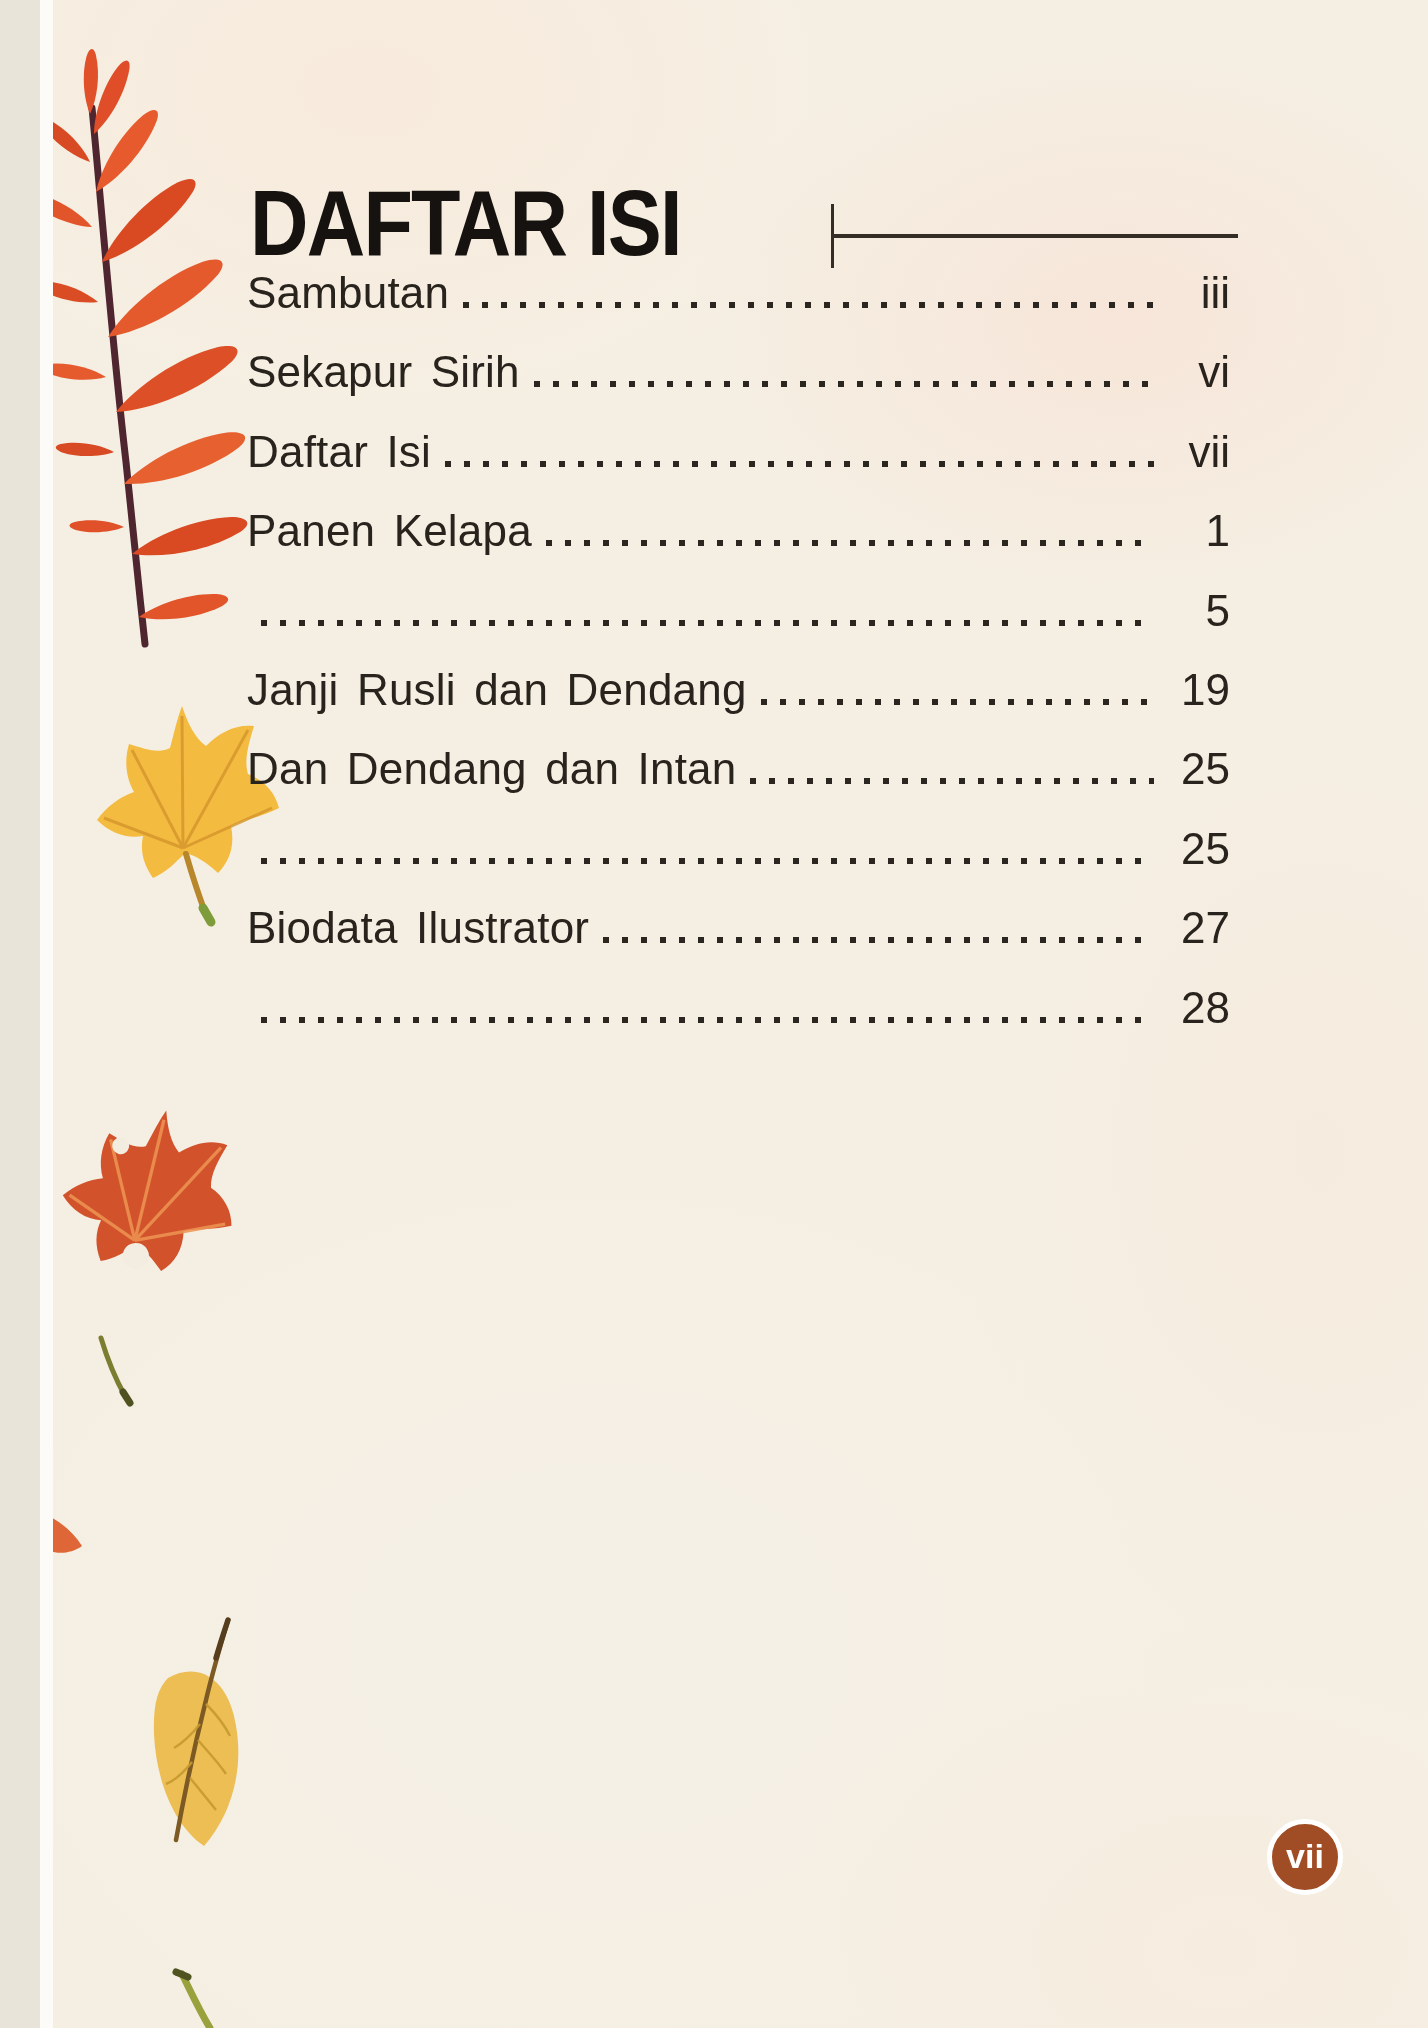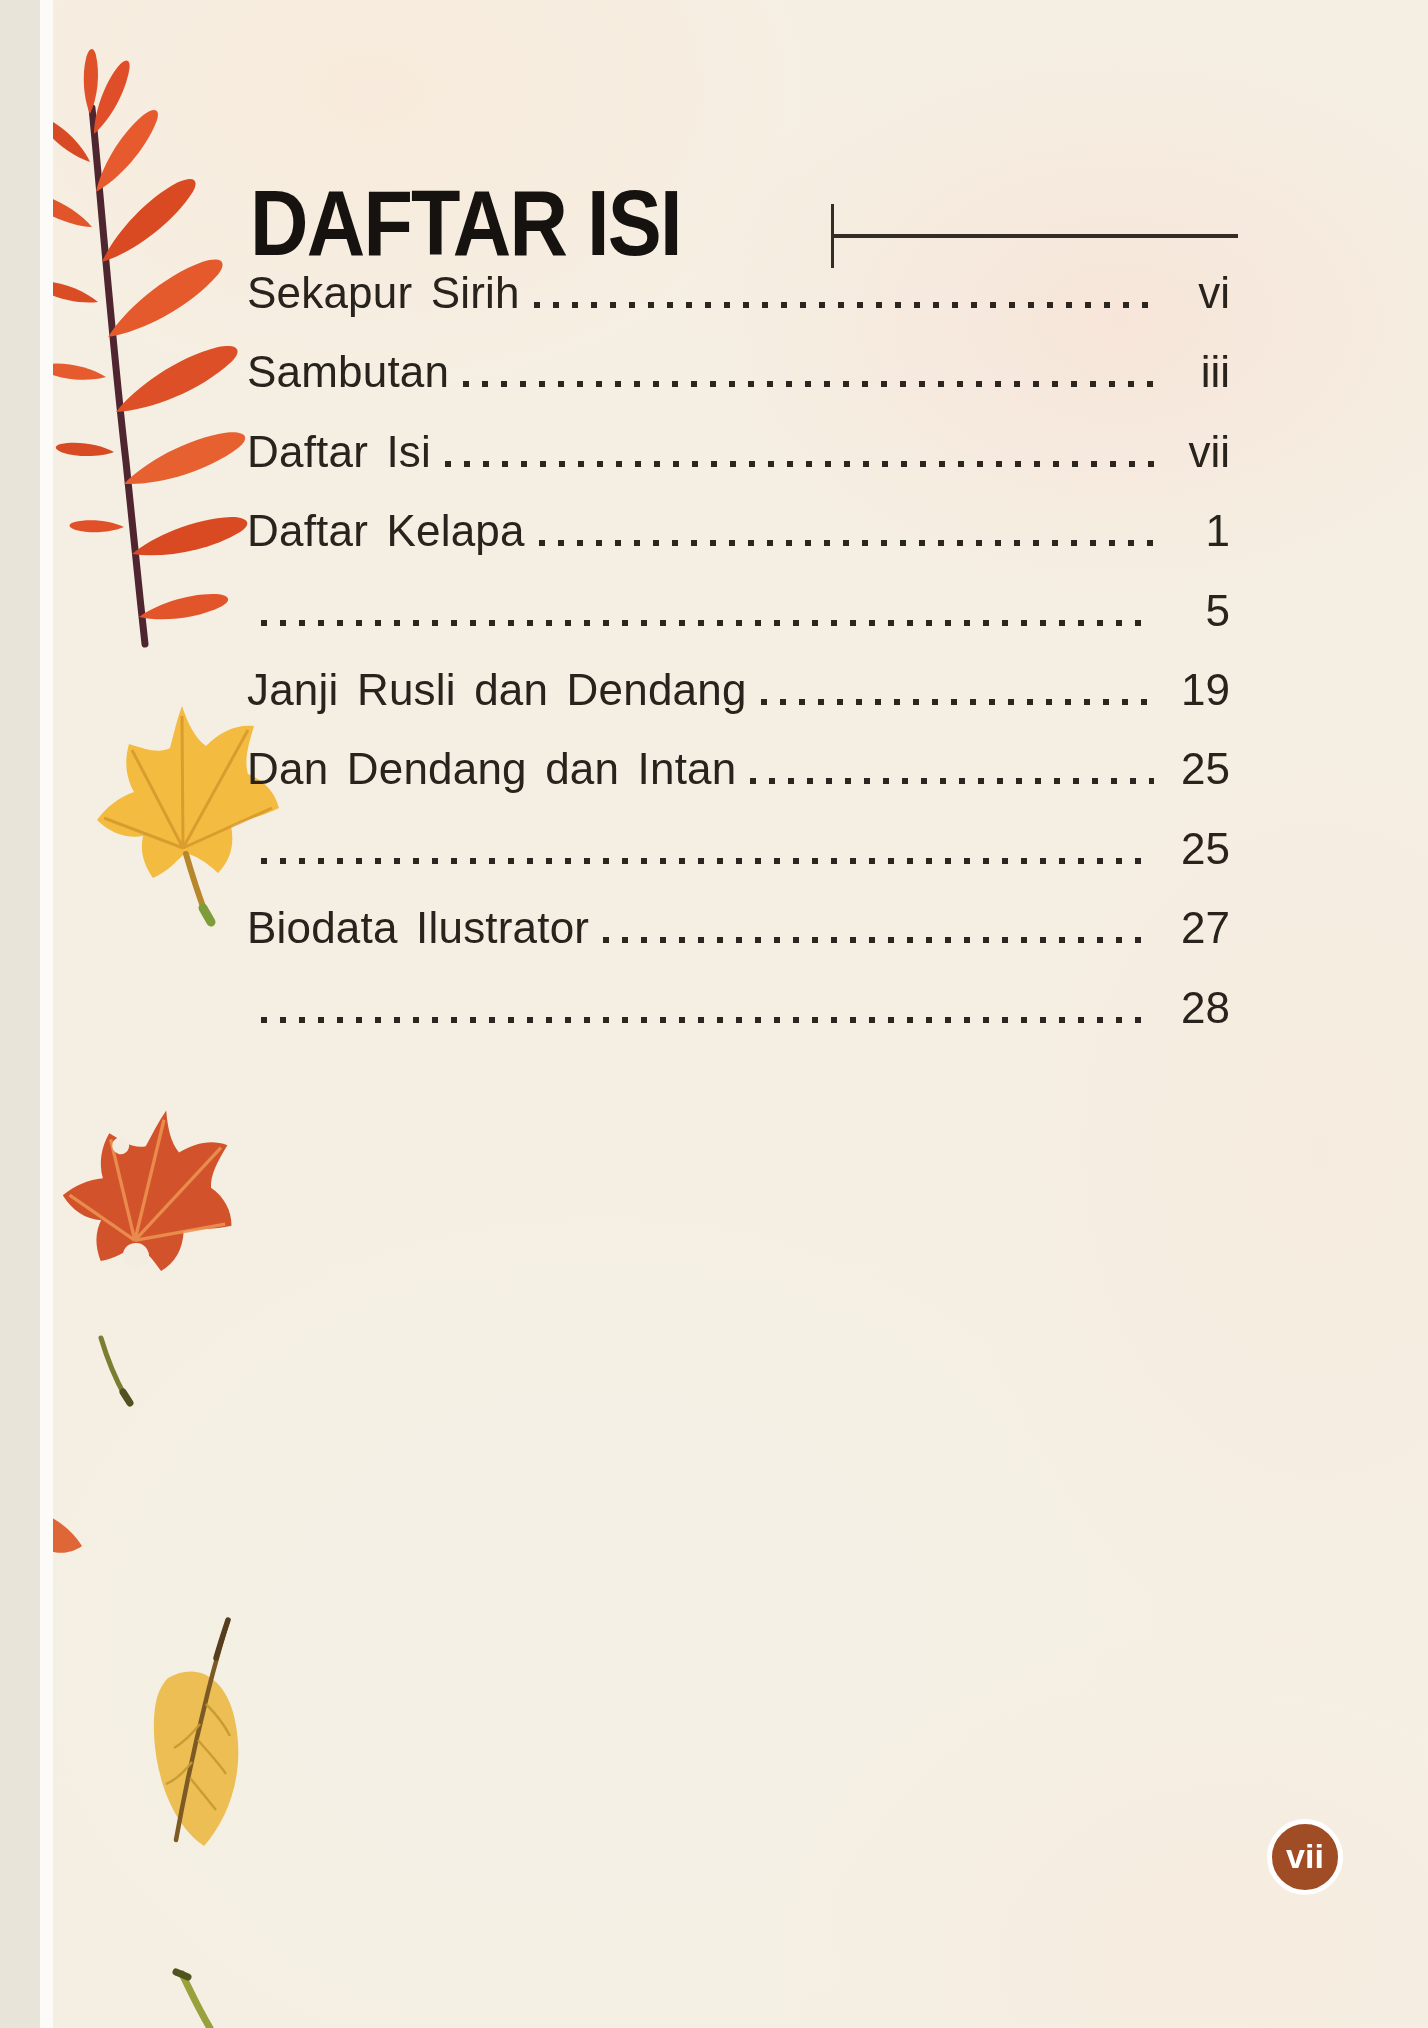--- a/index.html
+++ b/index.html
@@ -141,39 +141,39 @@
 
   <div class="edge-strip"></div>
 
   <div class="content">
     <h1 class="page-title">DAFTAR ISI</h1>
     <div class="title-rule-v"></div>
     <div class="title-rule-h"></div>
 
     <div class="toc-list">
   <div class="toc-row">
+    <span class="toc-label">Sambutan</span>
+    <span class="toc-dots"></span>
+    <span class="toc-page">iii</span>
+  </div>
+
+  <div class="toc-row">
     <span class="toc-label">Sekapur Sirih</span>
     <span class="toc-dots"></span>
     <span class="toc-page">vi</span>
   </div>
 
   <div class="toc-row">
-    <span class="toc-label">Sambutan</span>
-    <span class="toc-dots"></span>
-    <span class="toc-page">iii</span>
-  </div>
-
-  <div class="toc-row">
     <span class="toc-label">Daftar Isi</span>
     <span class="toc-dots"></span>
     <span class="toc-page">vii</span>
   </div>
 
   <div class="toc-row">
-    <span class="toc-label">Daftar Kelapa</span>
+    <span class="toc-label">Panen Kelapa</span>
     <span class="toc-dots"></span>
     <span class="toc-page">1</span>
   </div>
 
   <div class="toc-row">
     <span class="toc-dots"></span>
     <span class="toc-page">5</span>
   </div>
 
 

